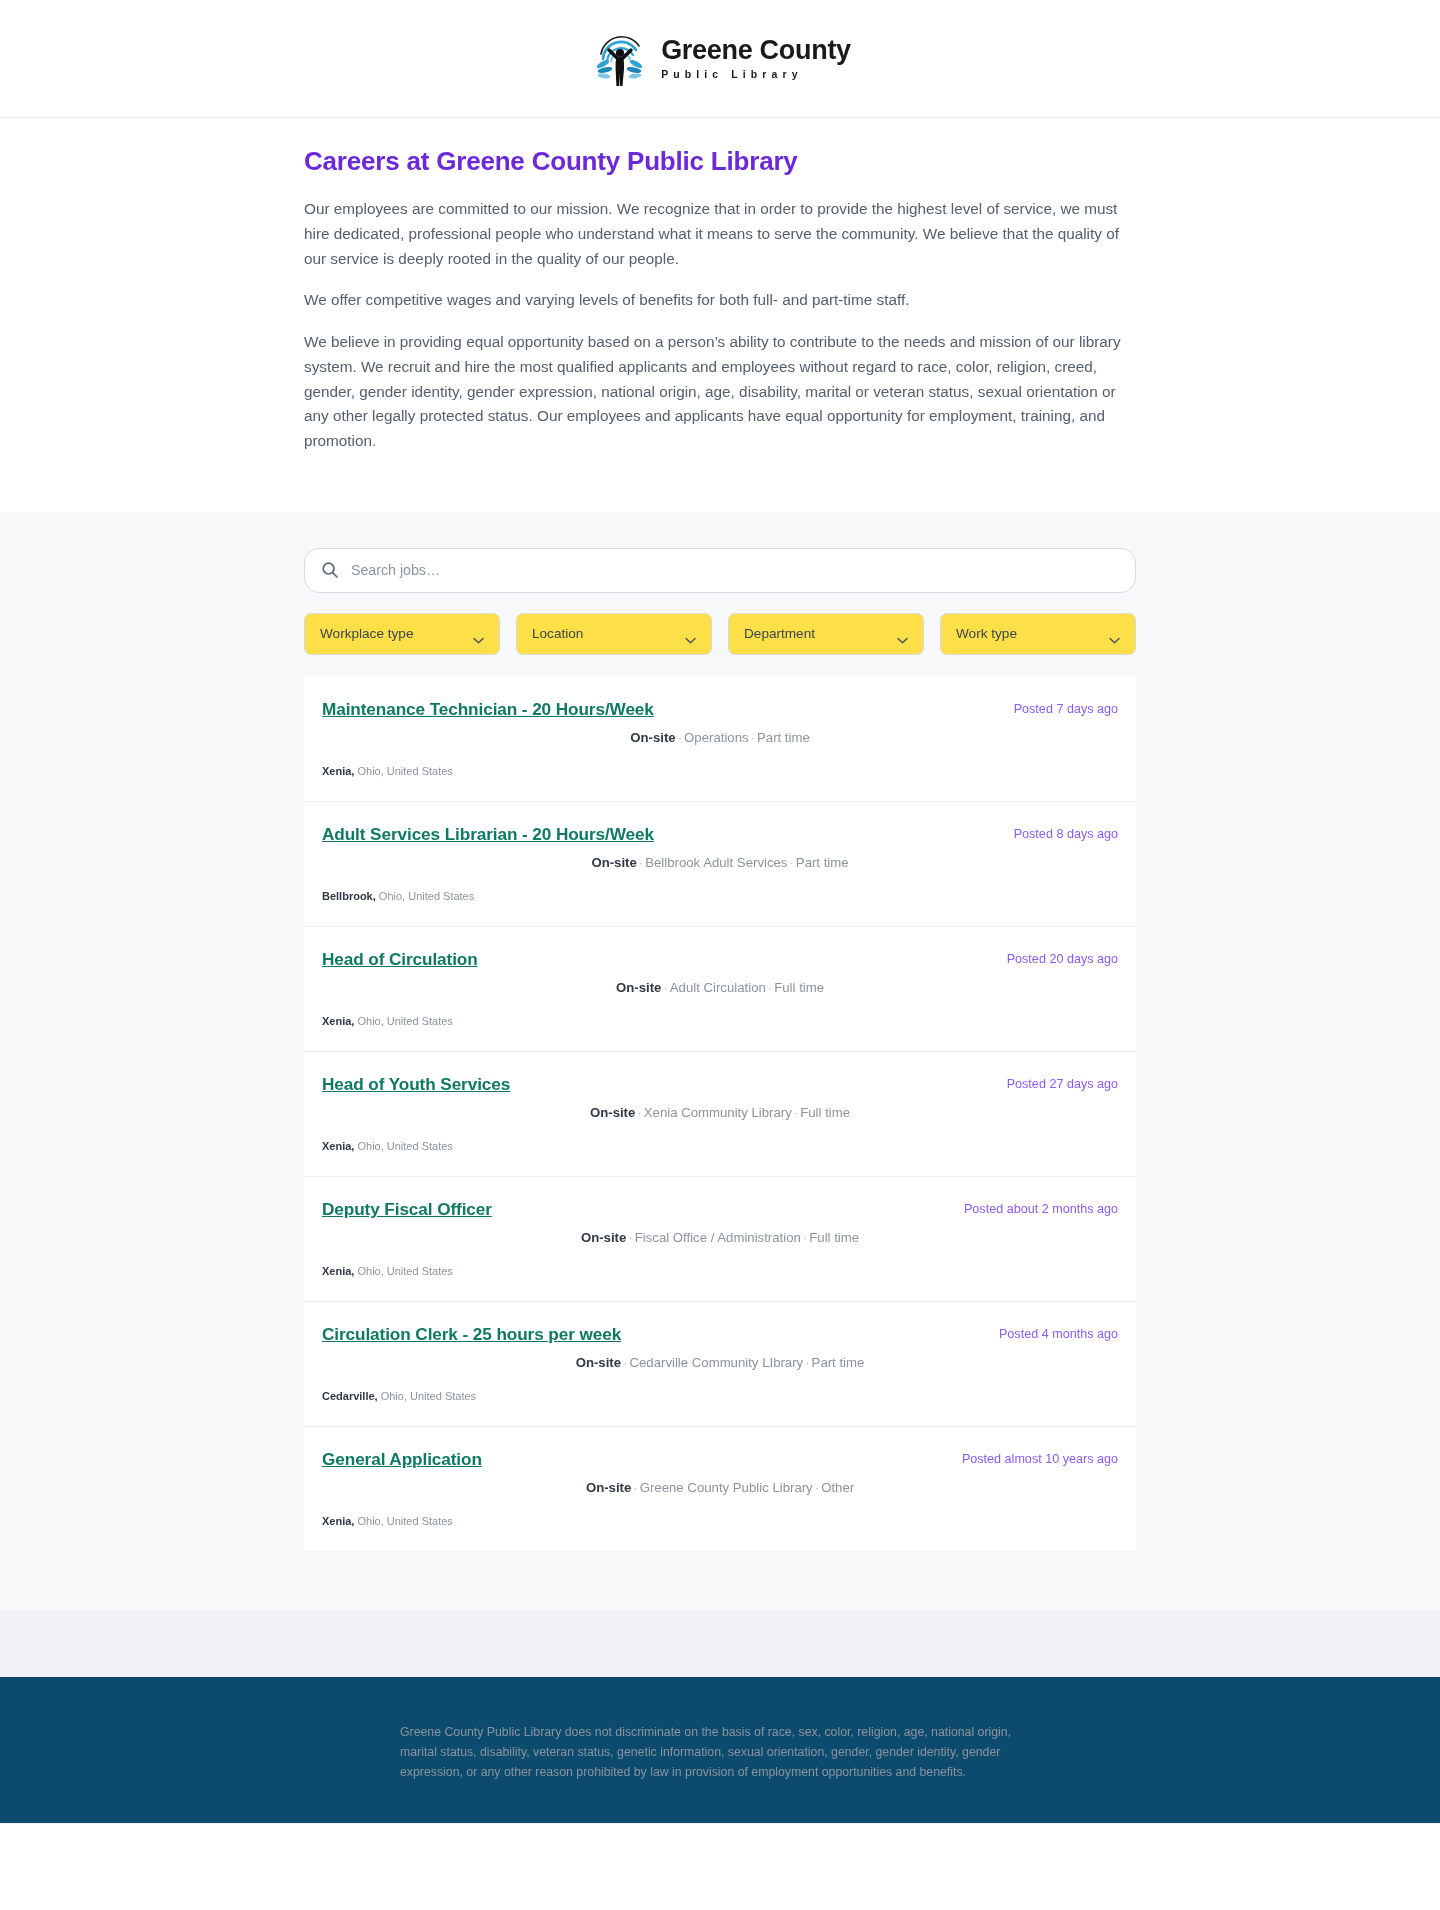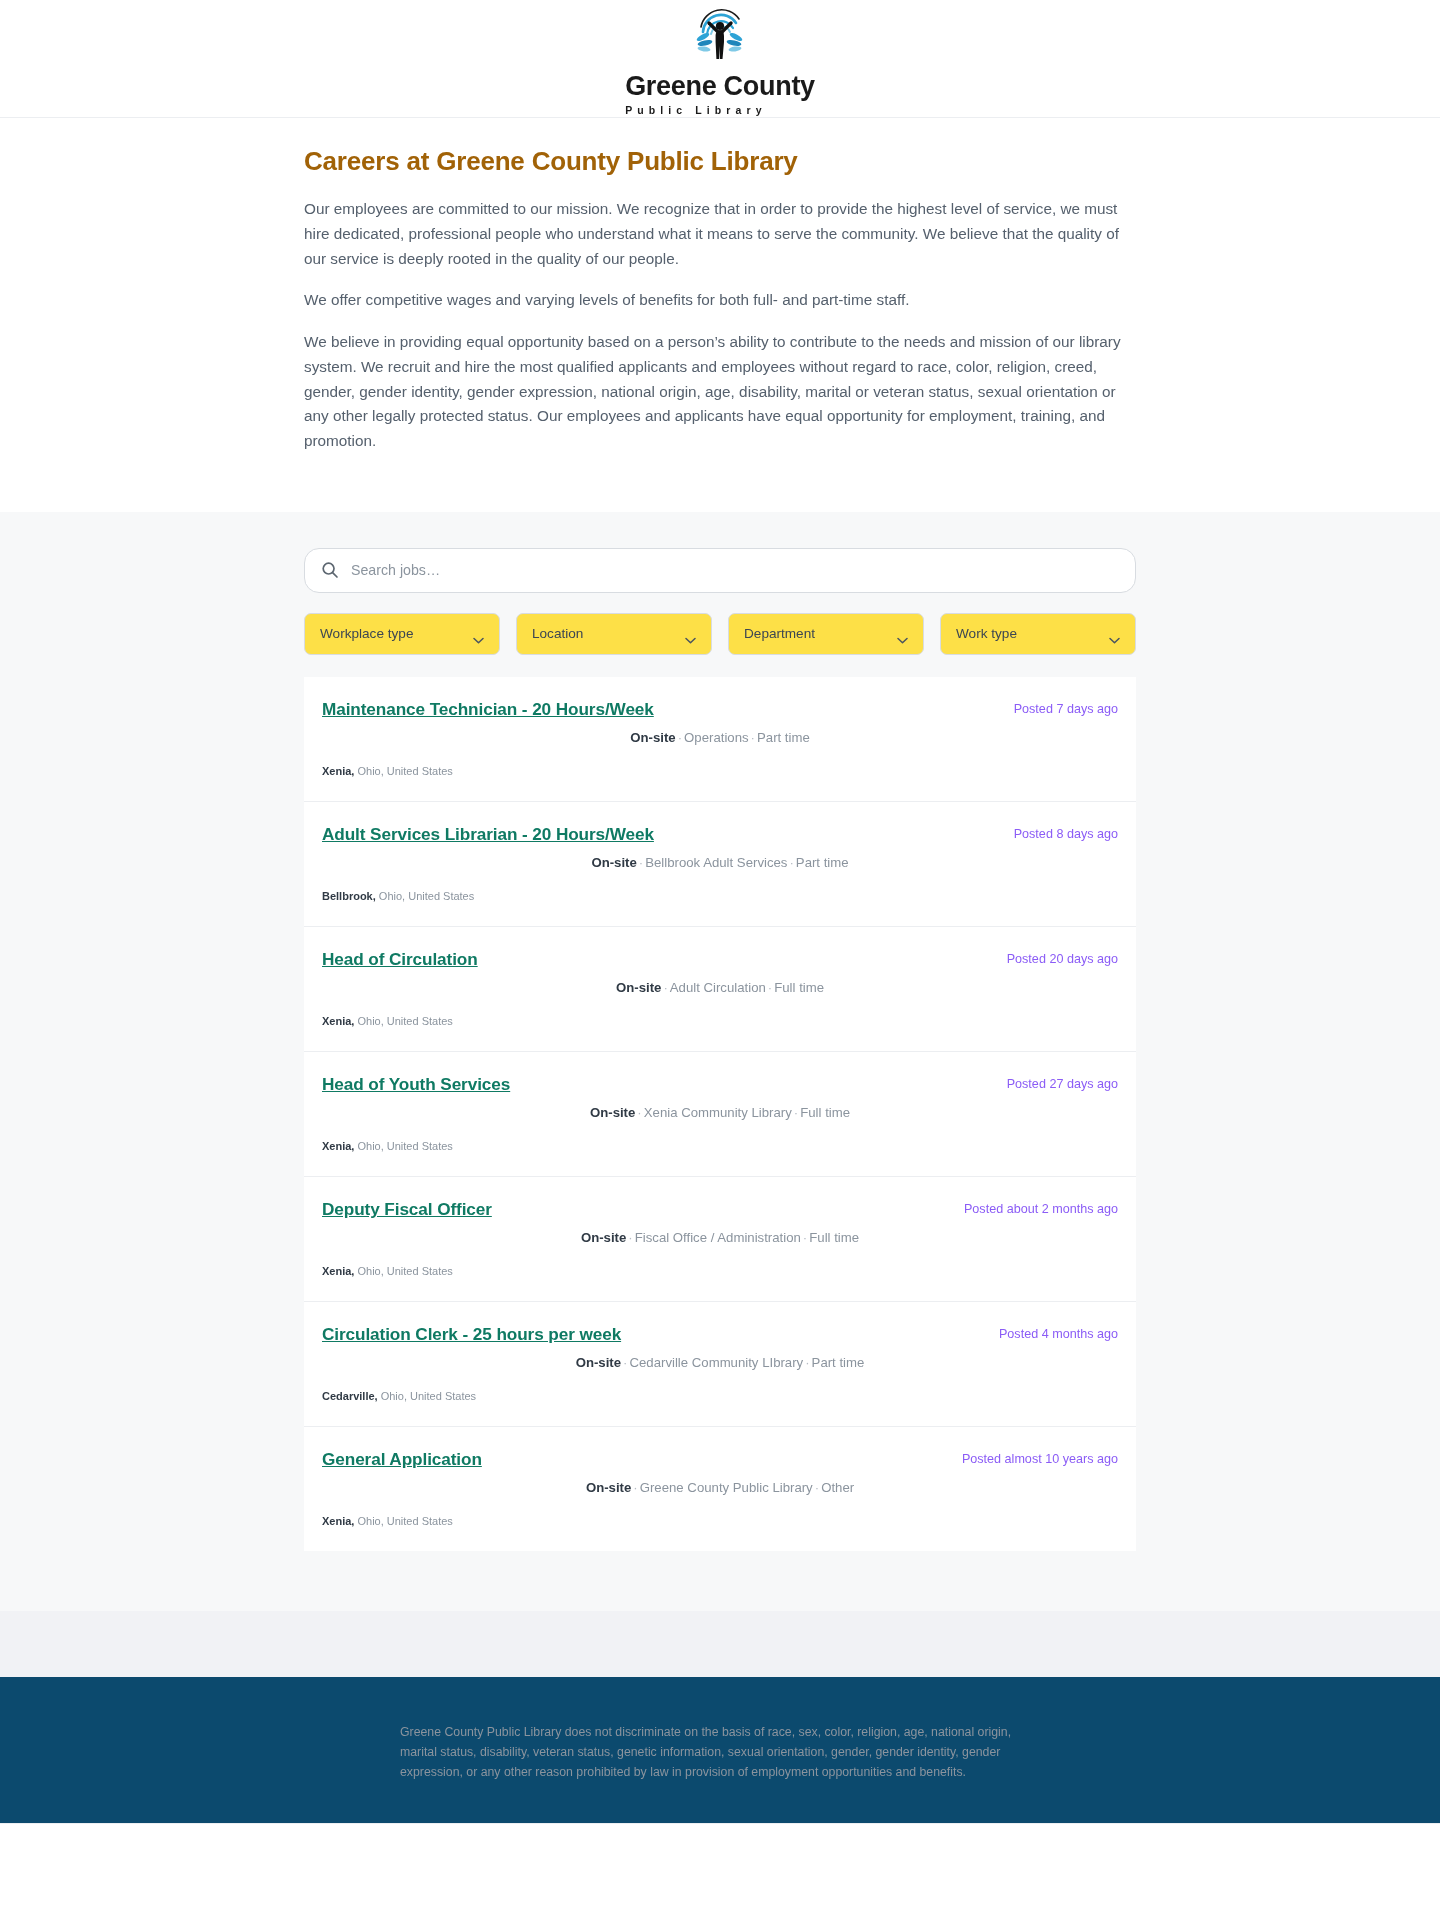--- a/index.html
+++ b/index.html
@@ -13,37 +13,37 @@
 
   
   .site-header {
     height: 118px;
     background: #ffffff;
     display: flex;
     align-items: center;
     justify-content: center;
     border-bottom: 1px solid #eceef1;
   }
-  .logo-lockup { display: flex; align-items: center; gap: 10px; flex-direction: column; }
+  .logo-lockup { display: flex; align-items: center; gap: 10px; }
   .logo-mark { width: 62px; height: 62px; position: relative; flex: 0 0 62px; }
   .logo-text { display: flex; flex-direction: column; justify-content: center; }
   .logo-main {
     font-size: 27px; font-weight: 700; color: #1a1a1a;
     letter-spacing: -0.3px; line-height: 1;
   }
   .logo-sub {
     font-size: 10.5px; font-weight: 700; color: #1a1a1a;
     letter-spacing: 5.1px; line-height: 1; margin-top: 5px;
   }
 
   
   .intro-wrap { background: #ffffff; padding: 28px 0 58px; }
   .container { width: 832px; margin: 0 auto; }
   .page-title {
-    font-size: 26px; font-weight: 700; color: #a16207;
+    font-size: 26px; font-weight: 700; color: #6d28d9;
     letter-spacing: -0.2px; margin-bottom: 20px;
   }
   .intro-para {
     font-size: 15.3px; line-height: 1.62; color: #55606d;
     margin-bottom: 17px;
   }
   .intro-para:last-child { margin-bottom: 0; }
 
   
   .jobs-section { background: #f7f8f9; padding: 36px 0 60px; }

